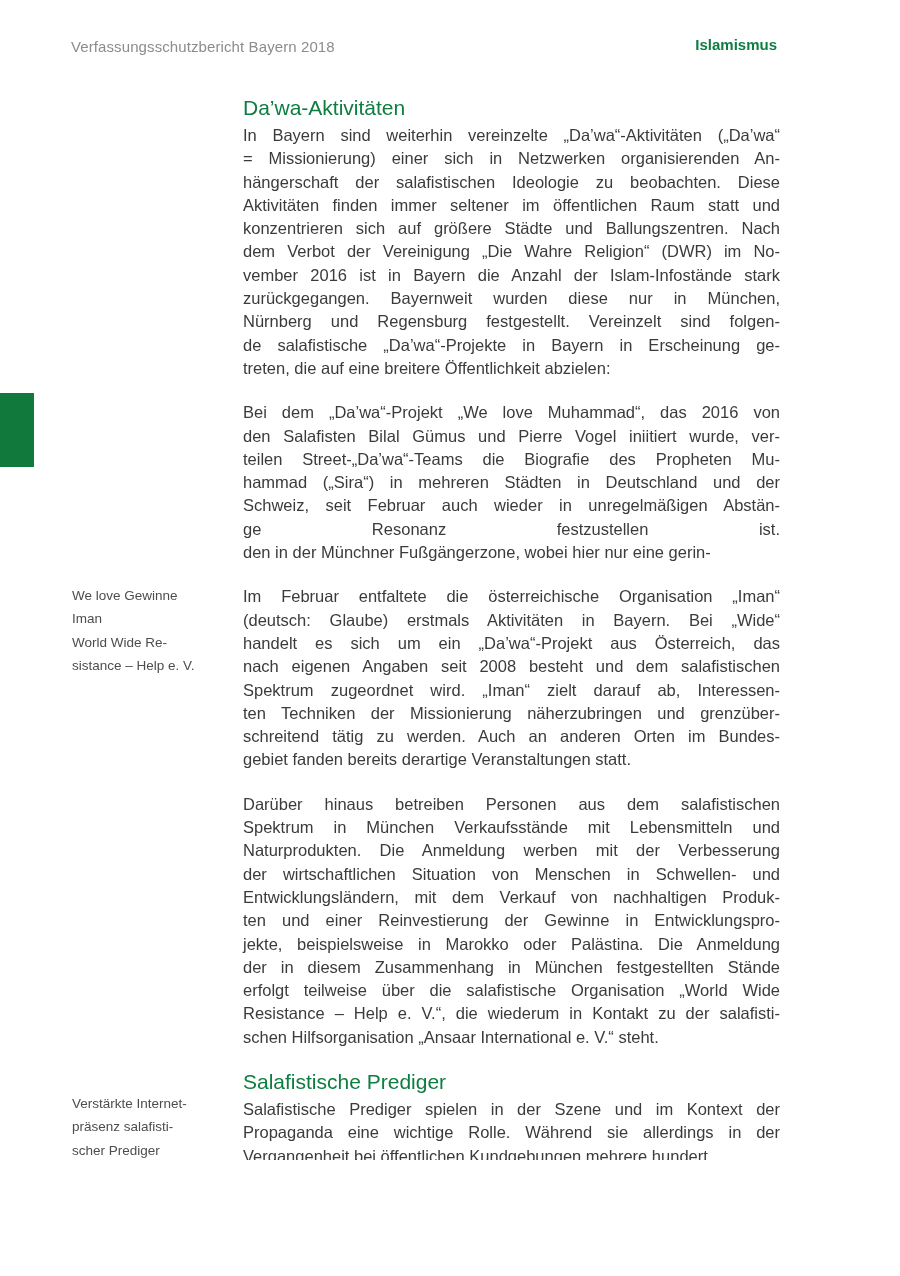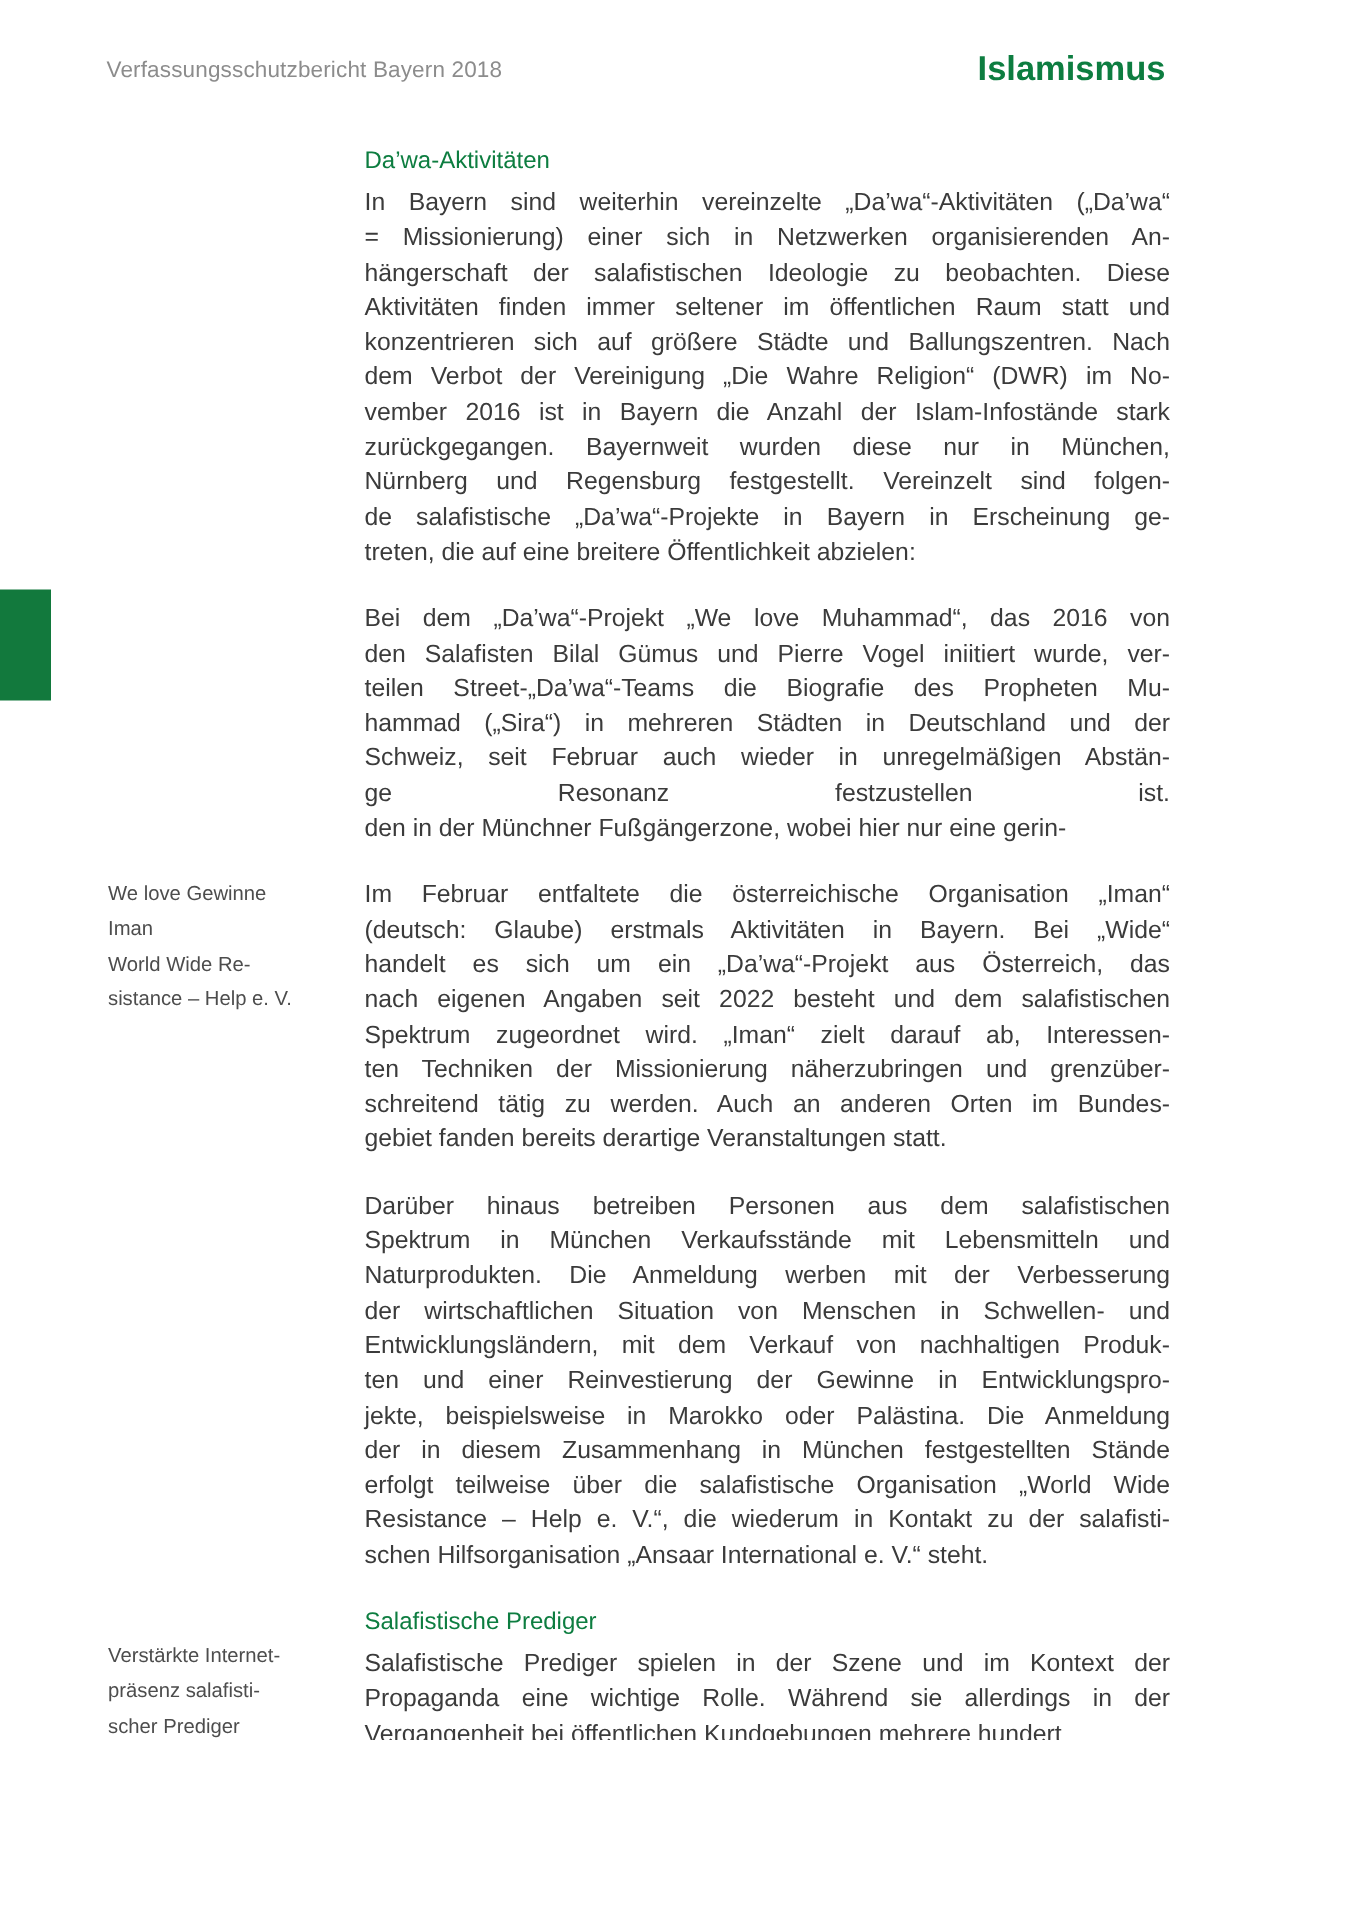--- a/index.html
+++ b/index.html
@@ -22,21 +22,21 @@
     top: 38px;
     font-size: 15px;
     line-height: 18px;
     color: #8c8c8c;
     letter-spacing: 0.1px;
   }
   .running-header-right {
     position: absolute;
     right: 123px;
     top: 35px;
-    font-size: 23px;
+    font-size: 15px;
     line-height: 20px;
     font-weight: bold;
     color: #0d7d40;
   }
   .chapter-tab {
     position: absolute;
     left: 0;
     top: 393px;
     width: 34px;
     height: 74px;
@@ -46,21 +46,21 @@
     position: absolute;
     left: 243px;
     top: 96px;
     width: 537px;
     color: #3b3b3b;
     font-size: 16.5px;
     line-height: 23.3px;
   }
   .heading {
     margin: 0 0 4px 0;
-    font-size: 16px;
+    font-size: 21px;
     line-height: 24px;
     font-weight: 400;
     color: #0d7d40;
   }
   .para {
     margin: 0 0 21px 0;
   }
   .para .tline {
     text-align: justify;
     text-align-last: justify;
@@ -136,21 +136,21 @@
         <div class="tline">hammad („Sira“) in mehreren Städten in Deutschland und der</div>
         <div class="tline">Schweiz, seit Februar auch wieder in unregelmäßigen Abstän-</div>
         <div class="tline">ge Resonanz festzustellen ist.</div>
         <div class="tline">den in der Münchner Fußgängerzone, wobei hier nur eine gerin-</div>
       </div>
 
     <div class="para">
         <div class="tline">Im Februar entfaltete die österreichische Organisation „Iman“</div>
         <div class="tline">(deutsch: Glaube) erstmals Aktivitäten in Bayern. Bei „Wide“</div>
         <div class="tline">handelt es sich um ein „Da’wa“-Projekt aus Österreich, das</div>
-        <div class="tline">nach eigenen Angaben seit 2022 besteht und dem salafistischen</div>
+        <div class="tline">nach eigenen Angaben seit 2008 besteht und dem salafistischen</div>
         <div class="tline">Spektrum zugeordnet wird. „Iman“ zielt darauf ab, Interessen-</div>
         <div class="tline">ten Techniken der Missionierung näherzubringen und grenzüber-</div>
         <div class="tline">schreitend tätig zu werden. Auch an anderen Orten im Bundes-</div>
         <div class="tline">gebiet fanden bereits derartige Veranstaltungen statt.</div>
       </div>
 
     <div class="para">
         <div class="tline">Darüber hinaus betreiben Personen aus dem salafistischen</div>
         <div class="tline">Spektrum in München Verkaufsstände mit Lebensmitteln und</div>
         <div class="tline">Naturprodukten. Die Anmeldung werben mit der Verbesserung</div>

